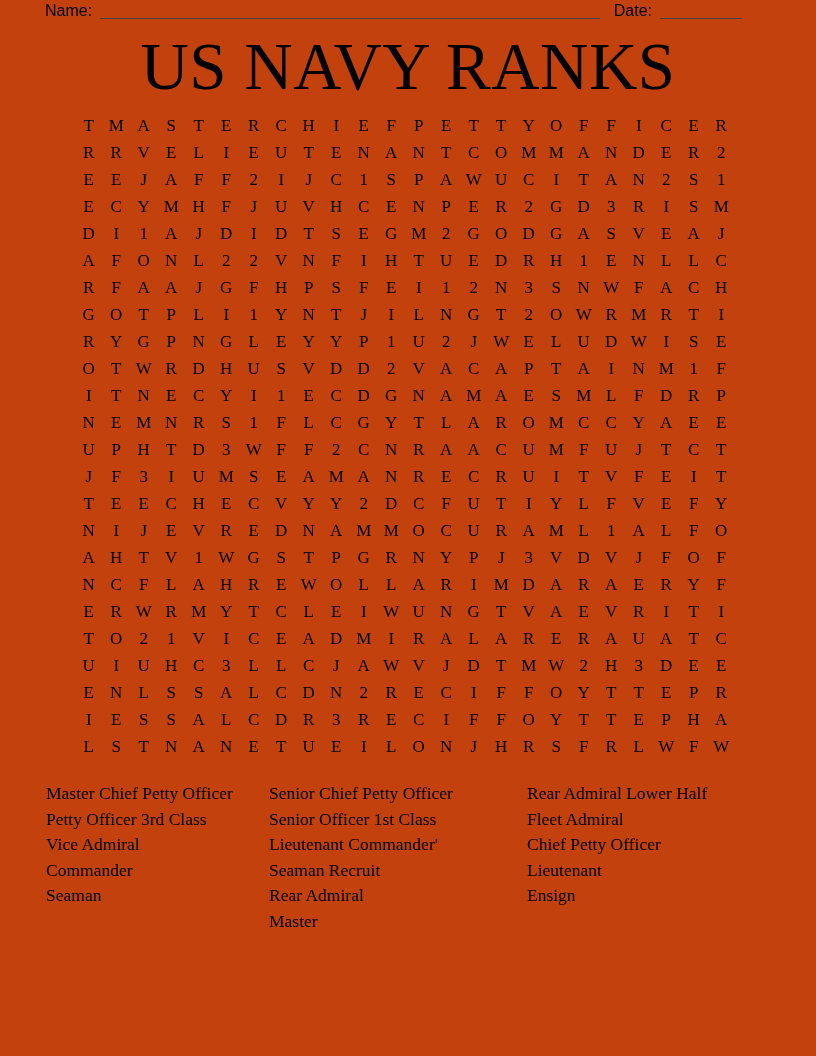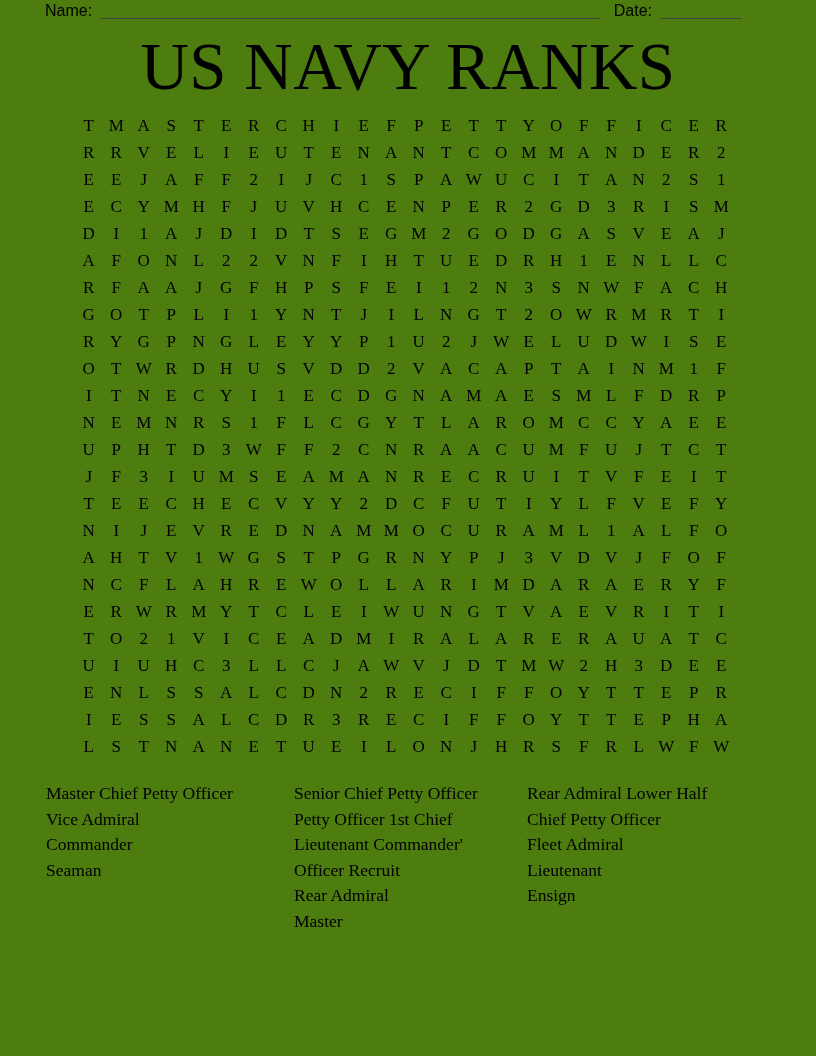--- a/index.html
+++ b/index.html
@@ -4,21 +4,21 @@
 <style>
   html, body {
     margin: 0;
     padding: 0;
     background: #ffffff;
   }
   .page {
     position: relative;
     width: 816px;
     height: 1056px;
-    background: #4d7c0f;
+    background: #c2410c;
     color: #000000;
     font-family: "Liberation Serif", serif;
     overflow: hidden;
   }
   
   .header-row {
     position: absolute;
     top: 2px;
     left: 45px;
     right: 74px;
@@ -85,21 +85,21 @@
     left: 0;
     width: 816px;
     height: 200px;
     font-family: "Liberation Serif", serif;
     font-size: 17.5px;
     line-height: 25.5px;
     color: #000000;
   }
   .word-col { position: absolute; top: 0; white-space: nowrap; }
   .word-col-0 { left: 46px; }
-  .word-col-1 { left: 294px; }
+  .word-col-1 { left: 269px; }
   .word-col-2 { left: 527px; }
 </style>
 </head>
 <body>
 
 <div class="page">
 
   <div class="header-row">
     <span>Name:</span>
     <span class="blank-line name-line"></span>
@@ -684,34 +684,35 @@
       <span class="cell">R</span>
       <span class="cell">L</span>
       <span class="cell">W</span>
       <span class="cell">F</span>
       <span class="cell">W</span>
     </div>
 
   <div class="words">
       <div class="word-col word-col-0">
         <div class="word-item">Master Chief Petty Officer</div>
+        <div class="word-item">Petty Officer 3rd Class</div>
         <div class="word-item">Vice Admiral</div>
         <div class="word-item">Commander</div>
         <div class="word-item">Seaman</div>
       </div>
       <div class="word-col word-col-1">
         <div class="word-item">Senior Chief Petty Officer</div>
-        <div class="word-item">Petty Officer 1st Chief</div>
+        <div class="word-item">Senior Officer 1st Class</div>
         <div class="word-item">Lieutenant Commander'</div>
-        <div class="word-item">Officer Recruit</div>
+        <div class="word-item">Seaman Recruit</div>
         <div class="word-item">Rear Admiral</div>
         <div class="word-item">Master</div>
       </div>
       <div class="word-col word-col-2">
         <div class="word-item">Rear Admiral Lower Half</div>
+        <div class="word-item">Fleet Admiral</div>
         <div class="word-item">Chief Petty Officer</div>
-        <div class="word-item">Fleet Admiral</div>
         <div class="word-item">Lieutenant</div>
         <div class="word-item">Ensign</div>
       </div>
     </div>
 
 </div>
 
 </body></html>

